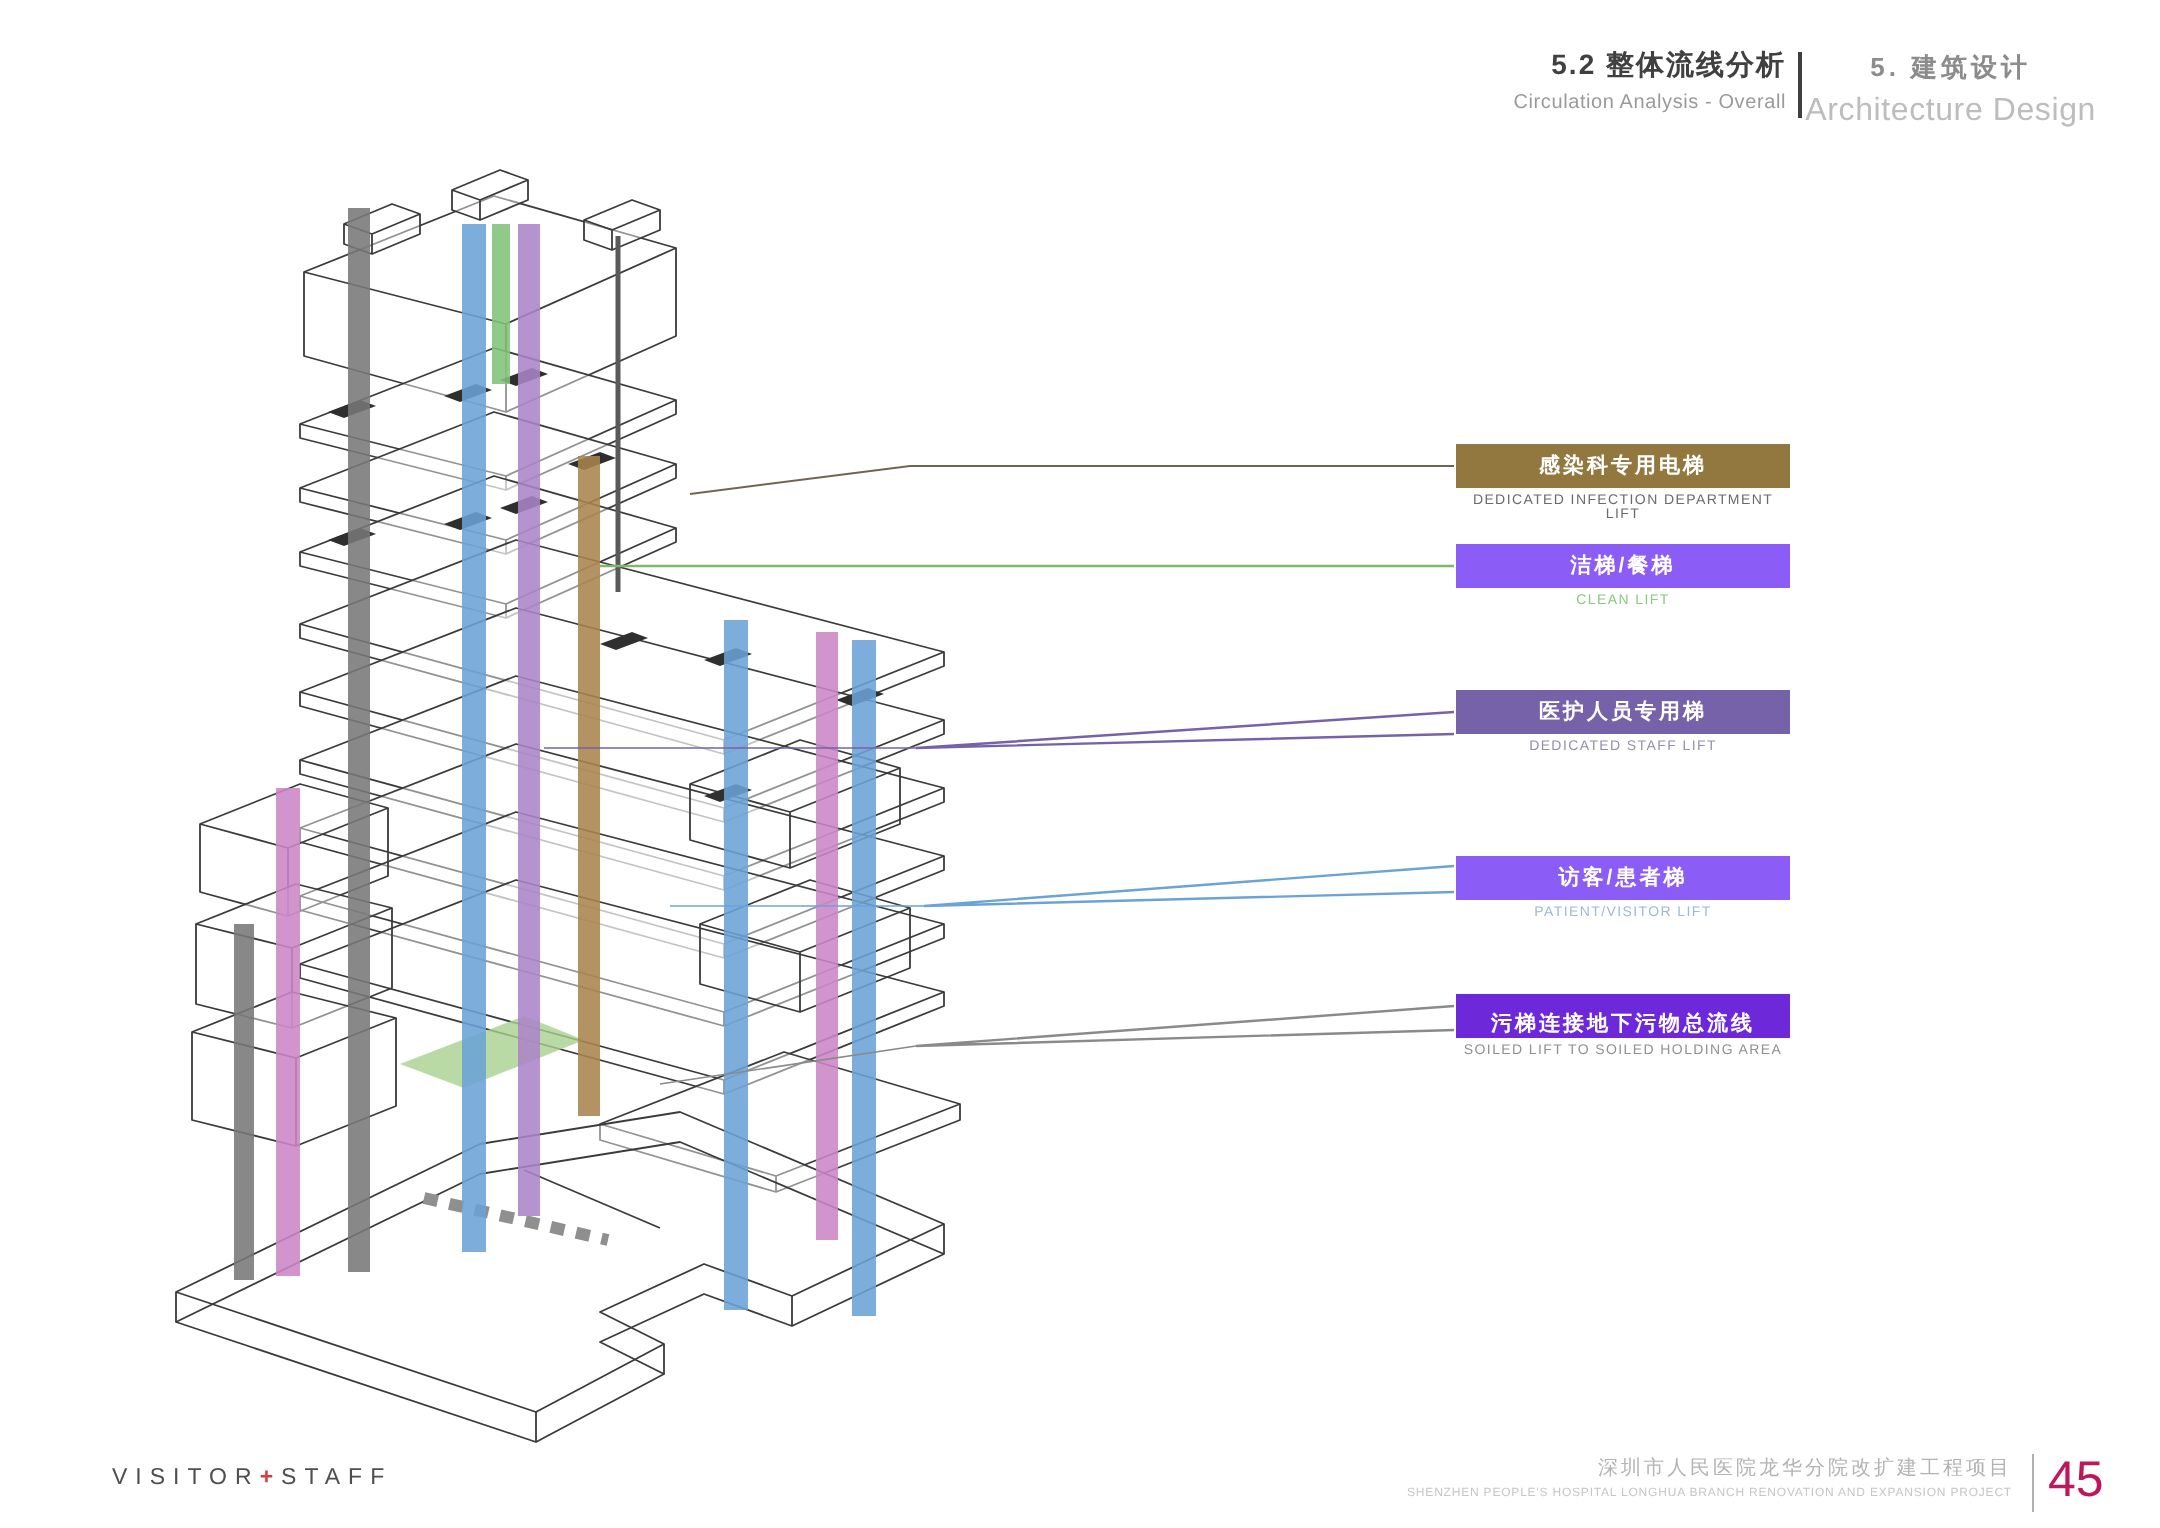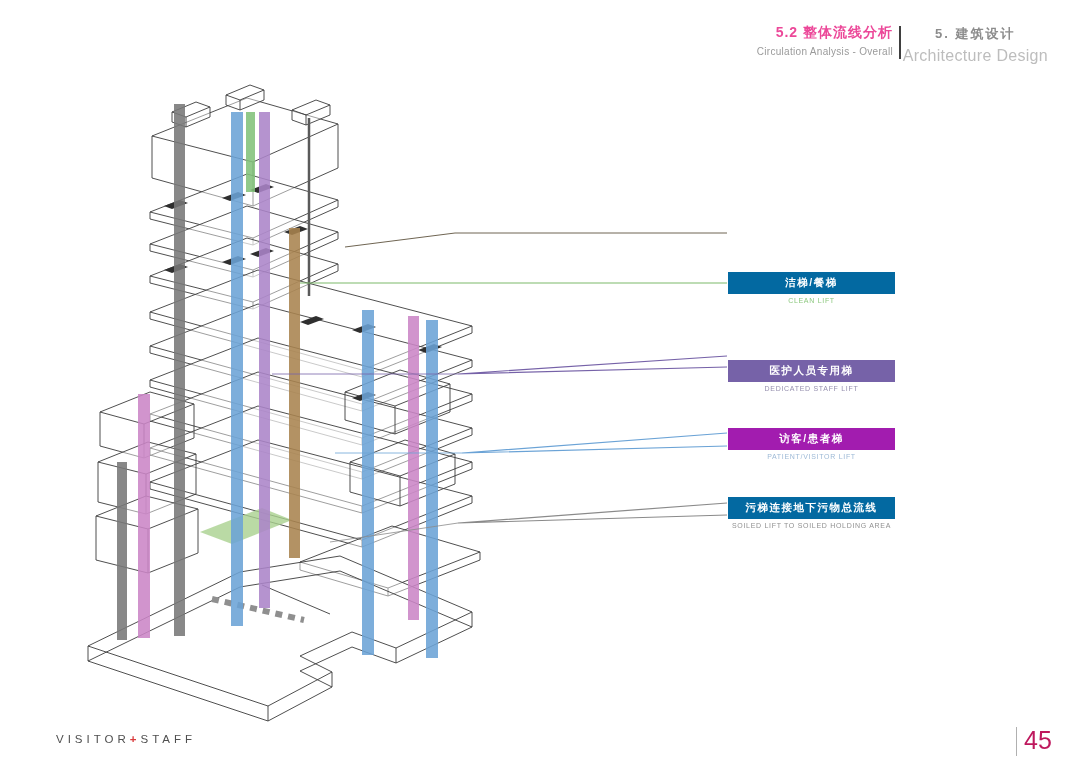--- a/index.html
+++ b/index.html
@@ -3,40 +3,40 @@
 <meta charset="utf-8">
 <style>
   html,body { margin:0; padding:0; background:#ffffff; }
   .page {
     position:relative; width:1080px; height:764px; background:#ffffff;
     overflow:hidden; font-family:"Liberation Sans", sans-serif;
   }
 
   
   .section-block { position:absolute; top:24px; right:187px; text-align:right; }
-  .section-zh { font-size:14px; font-weight:bold; color:#ec4899; letter-spacing:1px; }
+  .section-zh { font-size:14px; font-weight:bold; color:#404040; letter-spacing:1px; }
   .section-en { font-size:10px; color:#9a9a9a; margin-top:4px; letter-spacing:0.3px; }
   .header-divider { position:absolute; top:26px; left:899px; width:2px; height:33px; background:#3f3f3f; }
   .chapter-block { position:absolute; top:25px; right:32px; text-align:center; }
   .chapter-zh { font-size:13px; font-weight:bold; color:#8c8c8c; letter-spacing:2px; }
   .chapter-en { font-size:16px; color:#bdbdbd; margin-top:4px; letter-spacing:0.3px; }
 
   
   #diagram { position:absolute; left:0; top:0; width:1080px; height:764px; }
 
   
   .legend-item { position:absolute; left:728px; width:167px; }
   .legend-bar {
     height:22px; display:flex; align-items:center; justify-content:center;
     color:#ffffff; font-size:10.5px; font-weight:bold; letter-spacing:1.5px;
   }
   .legend-en {
     margin-top:3px; text-align:center; font-size:7px; letter-spacing:0.7px;
   }
-  .li-0 { top:222px; } .li-1 { top:272px; } .li-2 { top:360px; }
+  .li-0 { top:222px; } .li-1 { top:272px; } .li-2 { top:345px; }
   .li-3 { top:428px; } .li-4 { top:497px; }
 
   
   .logo { position:absolute; left:56px; top:733px; font-size:11.5px; letter-spacing:4px; color:#4f4f4f; font-weight:500; }
   .logo .plus { color:#d93a3c; font-weight:bold; }
   .project-block { position:absolute; right:74px; top:727px; text-align:right; }
   .project-zh { font-size:10px; color:#b3b3b3; letter-spacing:1.5px; }
   .project-en { font-size:6px; color:#c6c6c6; margin-top:3px; letter-spacing:0.4px; }
   .page-num-divider { position:absolute; left:1016px; top:727px; width:1px; height:29px; background:#b0b0b0; }
   .page-num { position:absolute; left:1024px; top:726px; font-size:25px; color:#be185d; font-weight:300; }
@@ -152,48 +152,58 @@
       <line x1="727" y1="283" x2="300" y2="283" stroke="var(--l-clean)" stroke-width="1.2"></line>
       <path d="M727,356 L458,374 L727,367" stroke="var(--l-staff)" stroke-width="1.2"></path>
       <line x1="458" y1="374" x2="272" y2="374" stroke="var(--l-staff)" stroke-width="0.8"></line>
       <path d="M727,433 L462,453 L727,446" stroke="var(--l-visitor)" stroke-width="1.2"></path>
       <line x1="462" y1="453" x2="335" y2="453" stroke="var(--l-visitor)" stroke-width="0.8"></line>
       <path d="M727,503 L458,523 L727,515" stroke="var(--l-soiled)" stroke-width="1.2"></path>
       <line x1="458" y1="523" x2="330" y2="542" stroke="var(--l-soiled)" stroke-width="0.8"></line>
     </g>
   </svg>
 
+  <div class="legend-item li-0">
+    <div class="legend-bar" style="background: rgb(146, 119, 63);">
+      <span>感染科专用电梯</span>
+    </div>
+    <div class="legend-en" style="color: rgb(106, 106, 106);">DEDICATED INFECTION DEPARTMENT LIFT</div>
+  </div>
 
   <div class="legend-item li-1">
-    <div class="legend-bar" style="background: #0369a1;">
+    <div class="legend-bar" style="background: #8b5cf6;">
       <span>洁梯/餐梯</span>
     </div>
     <div class="legend-en" style="color: rgb(140, 200, 126);">CLEAN LIFT</div>
   </div>
 
   <div class="legend-item li-2">
     <div class="legend-bar" style="background: rgb(118, 98, 168);">
       <span>医护人员专用梯</span>
     </div>
     <div class="legend-en" style="color: rgb(149, 143, 174);">DEDICATED STAFF LIFT</div>
   </div>
 
   <div class="legend-item li-3">
-    <div class="legend-bar" style="background: #a21caf;">
+    <div class="legend-bar" style="background: #8b5cf6;">
       <span>访客/患者梯</span>
     </div>
     <div class="legend-en" style="color: rgb(157, 185, 214);">PATIENT/VISITOR LIFT</div>
   </div>
 
   <div class="legend-item li-4">
-    <div class="legend-bar" style="background: #0369a1;">
+    <div class="legend-bar" style="background: #6d28d9; align-items: flex-end;">
       <span>污梯连接地下污物总流线</span>
     </div>
     <div class="legend-en" style="color: rgb(144, 144, 144);">SOILED LIFT TO SOILED HOLDING AREA</div>
   </div>
 
   <div class="logo"><span>VISITOR</span><span class="plus">+</span><span>STAFF</span></div>
 
+  <div class="project-block">
+    <div class="project-zh">深圳市人民医院龙华分院改扩建工程项目</div>
+    <div class="project-en">SHENZHEN PEOPLE'S HOSPITAL LONGHUA BRANCH RENOVATION AND EXPANSION  PROJECT</div>
+  </div>
 
   <div class="page-num-divider"></div>
   <div class="page-num">45</div>
 
 </div>
 
 </body></html>

